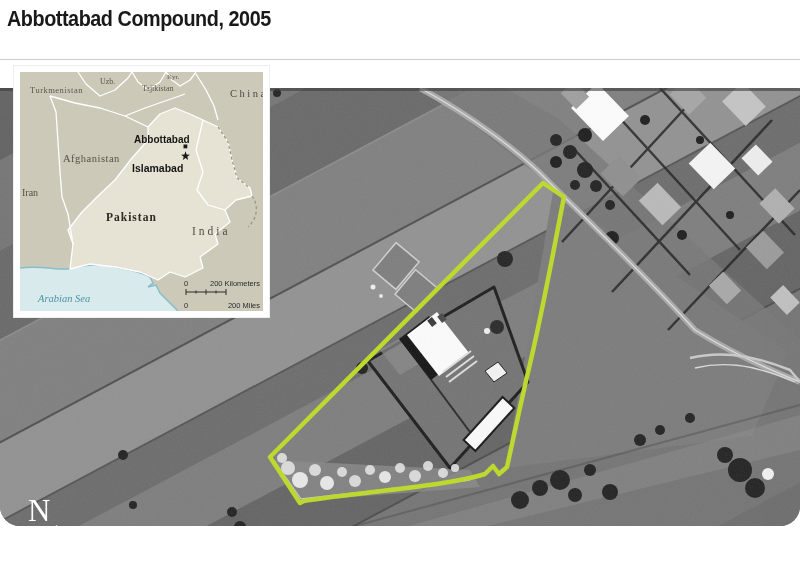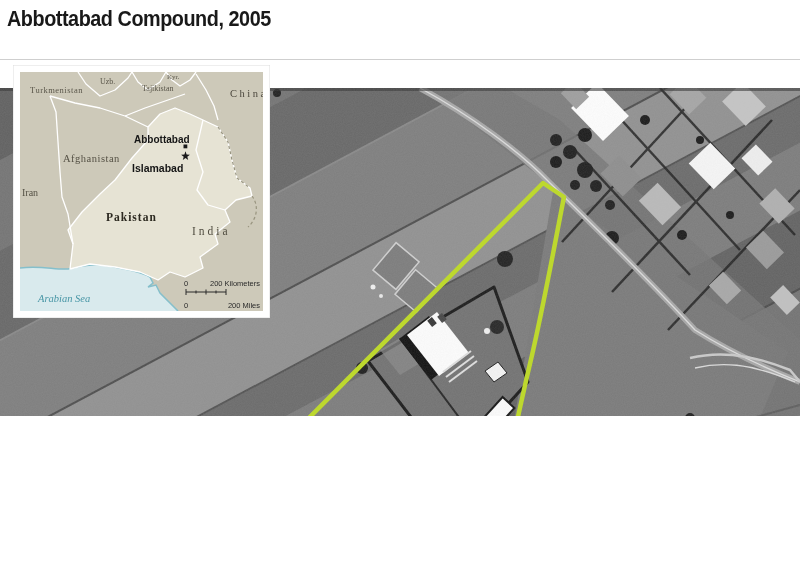--- a/index.html
+++ b/index.html
@@ -1,17 +1,17 @@
 <!DOCTYPE html>
 <html><head>
 <meta charset="utf-8">
 <style>
   html,body{margin:0;padding:0;background:#fff;}
-  .page{position:relative;width:800px;height:416px;background:#fff;overflow:hidden;
-        font-family:"Liberation Sans",sans-serif;}
+  .page{position:relative;width:800px;height:526px;background:#fff;overflow:hidden;
+        font-family:"Liberation Sans",sans-serif;border-radius:20px;}
   .title{position:absolute;left:7px;top:6px;margin:0;font-size:22px;font-weight:700;
          color:#191919;letter-spacing:-0.5px;transform:scaleX(.9);transform-origin:left center;
          white-space:nowrap;}
   .divider{position:absolute;left:0;top:59px;width:800px;height:1px;background:#cfcfcf;}
   .sat{position:absolute;left:0;top:88px;}
   .inset{position:absolute;left:13px;top:65px;}
   text{user-select:none;}
   .serif{font-family:"Liberation Serif",serif;}
   .sans{font-family:"Liberation Sans",sans-serif;}
 </style>

